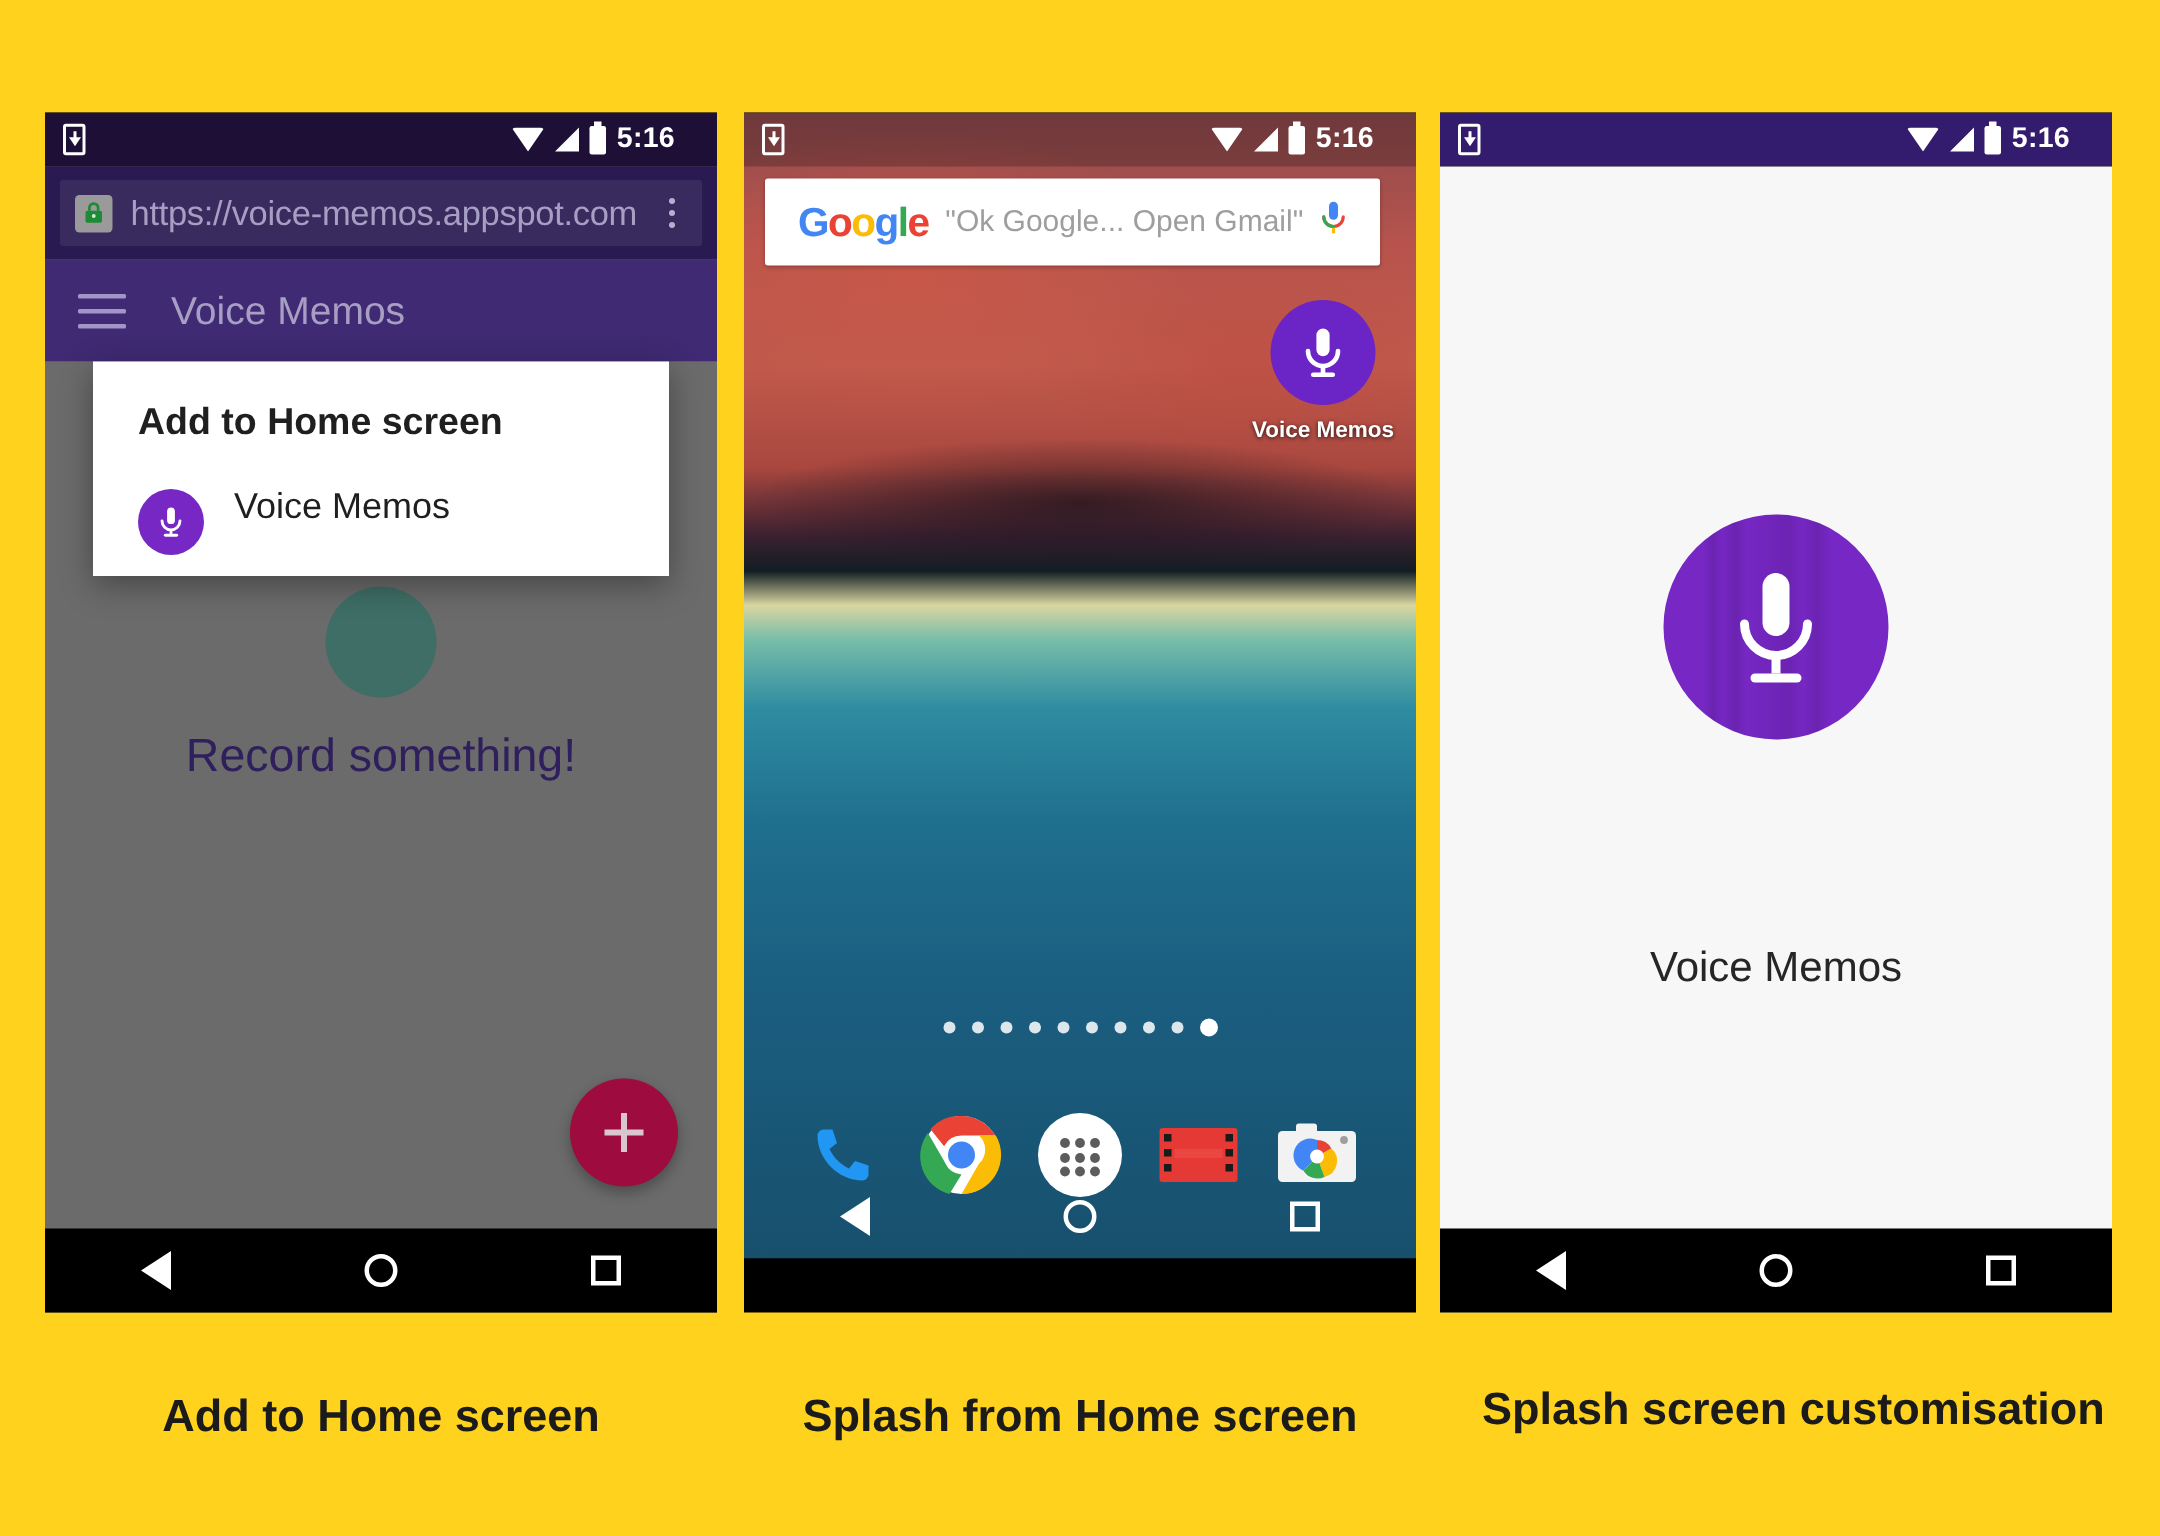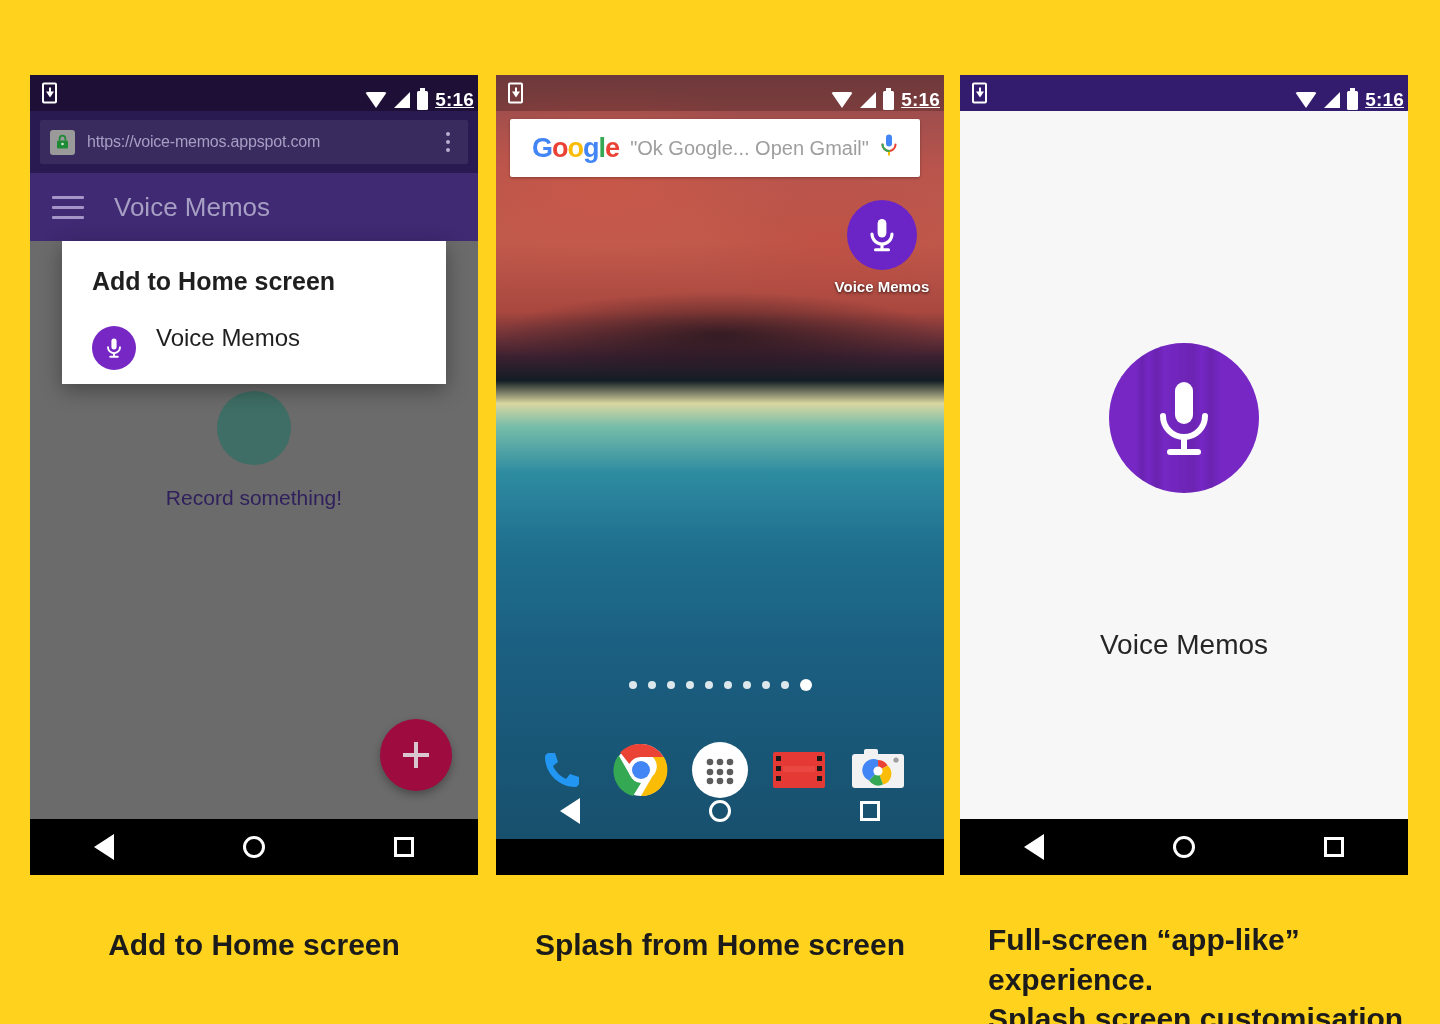--- a/index.html
+++ b/index.html
@@ -19,24 +19,23 @@
     background: #000;
   }
   #phone1 { left: 30px;  top: 75px; }
   #phone2 { left: 496px; top: 75px; }
   #phone3 { left: 960px; top: 75px; }
 
   
   .statusbar {
     position: relative;
     height: 36px; width: 100%;
-    display: flex; align-items: flex-end; justify-content: flex-end;
-    padding: 0 4px;
+    display: flex; align-items: center; justify-content: flex-end;
+    padding: 0 28px;
     color: #fff;
-    text-decoration: underline;
   }
   .sb-dark   { background: #1d0f35; }
   .sb-purple { background: #331b6d; }
   .sb-clear  { background: rgba(0,0,0,0.22); }
   .sb-left { position: absolute; left: 12px; top: 50%; transform: translateY(-50%); }
   .sb-right { display: flex; align-items: center; gap: 7px; }
   .sb-time { font-size: 19px; font-weight: bold; letter-spacing: 0.2px; }
   .icon-dl {
     width: 15px; height: 21px; border: 2px solid #fff; border-radius: 2px;
     display: flex; align-items: center; justify-content: center;
@@ -76,41 +75,41 @@
     display: flex; align-items: center;
     padding: 0 10px;
   }
   .lock {
     width: 25px; height: 25px; background: #9a9a9a; border-radius: 3px;
     display: flex; align-items: center; justify-content: center; flex: none;
   }
   .lock svg { display: block; }
   .omnibox-url {
     flex: 1; margin-left: 12px;
-    color: #a79ec4; font-size: 16px; letter-spacing: -0.2px;
+    color: #a79ec4; font-size: 23px; letter-spacing: -0.2px;
     white-space: nowrap; overflow: hidden;
   }
   .kebab { width: 20px; display: flex; flex-direction: column; align-items: center; gap: 4px; flex: none; }
   .kebab i { width: 4px; height: 4px; background: #b7afd0; border-radius: 50%; display: block; }
   .appbar {
     background: #3f2a73; height: 68px;
     display: flex; align-items: center; padding: 0 0 0 22px;
   }
   .hamburger { width: 32px; display: flex; flex-direction: column; gap: 7px; flex: none; }
   .hamburger i { height: 3px; background: #a495c8; display: block; border-radius: 1px; }
   .appbar-title { color: #a79ec4; font-size: 26px; margin-left: 30px; }
   .p1-content { position: relative; height: 592px; background: #6b6b6b; }
   .p1-mic-ghost {
     position: absolute; left: 50%; transform: translateX(-50%);
     top: 150px; width: 74px; height: 74px; border-radius: 50%;
     background: #2f6f63; opacity: 0.75;
   }
   .record-text {
     position: absolute; left: 50%; transform: translateX(-50%);
-    top: 245px; color: #2f1f5c; font-size: 21px; white-space: nowrap;
+    top: 245px; color: #2f1f5c; font-size: 31px; white-space: nowrap;
   }
   .fab {
     position: absolute; right: 26px; bottom: 42px;
     width: 72px; height: 72px; border-radius: 50%;
     background: #9e0b3f;
     display: flex; align-items: center; justify-content: center;
     box-shadow: 0 4px 9px rgba(0,0,0,0.30);
   }
   .fab-plus { position: relative; width: 26px; height: 26px; }
   .fab-plus::before, .fab-plus::after {
@@ -497,17 +496,16 @@
         <span class="nav-back"></span>
         <span class="nav-home"></span>
         <span class="nav-recent"></span>
       </div>
     </div>
   </div>
 
   <div class="caption" id="cap1">Add to Home screen</div>
   <div class="caption" id="cap2">Splash from Home screen</div>
   <div class="caption" id="cap3">
-    <span class="l1">Full-screen “app-like” experience.</span>
     <span class="l2">Splash screen customisation</span>
   </div>
 
 </div>
 
 </body></html>

